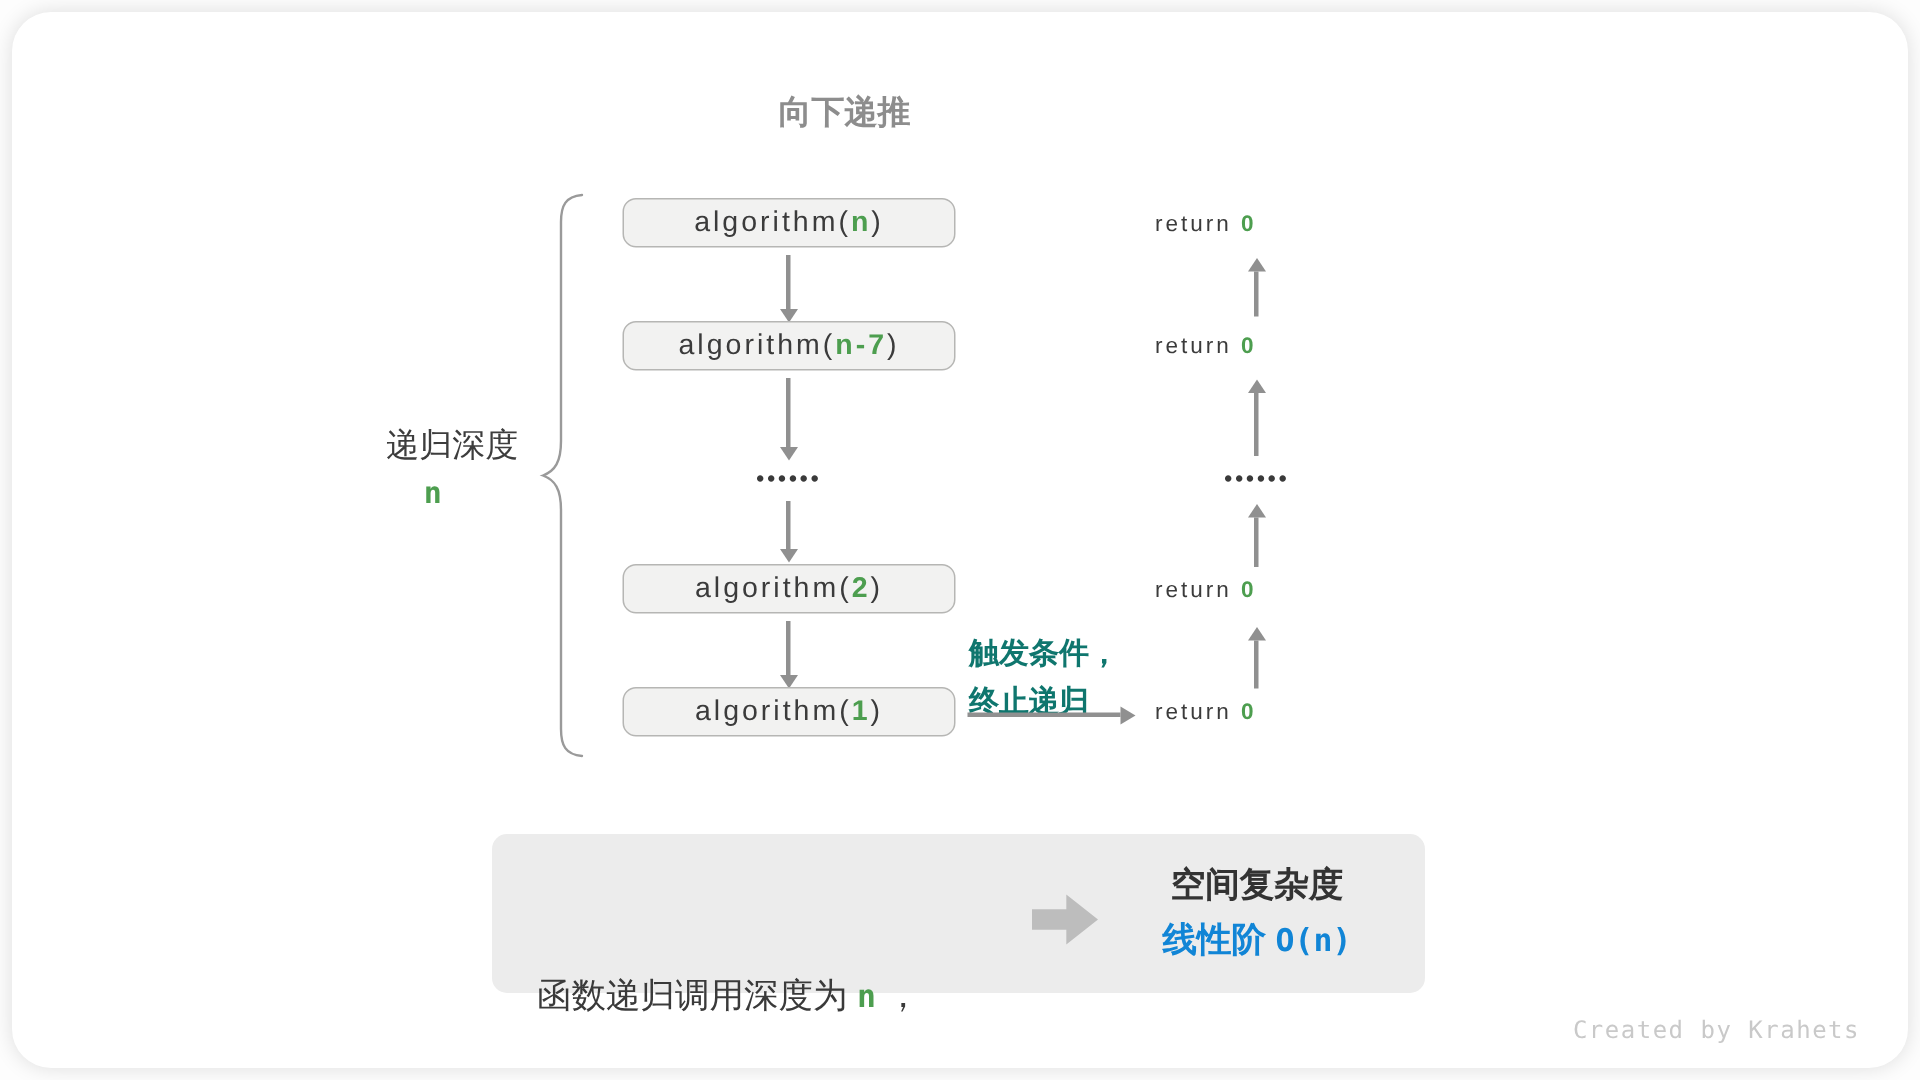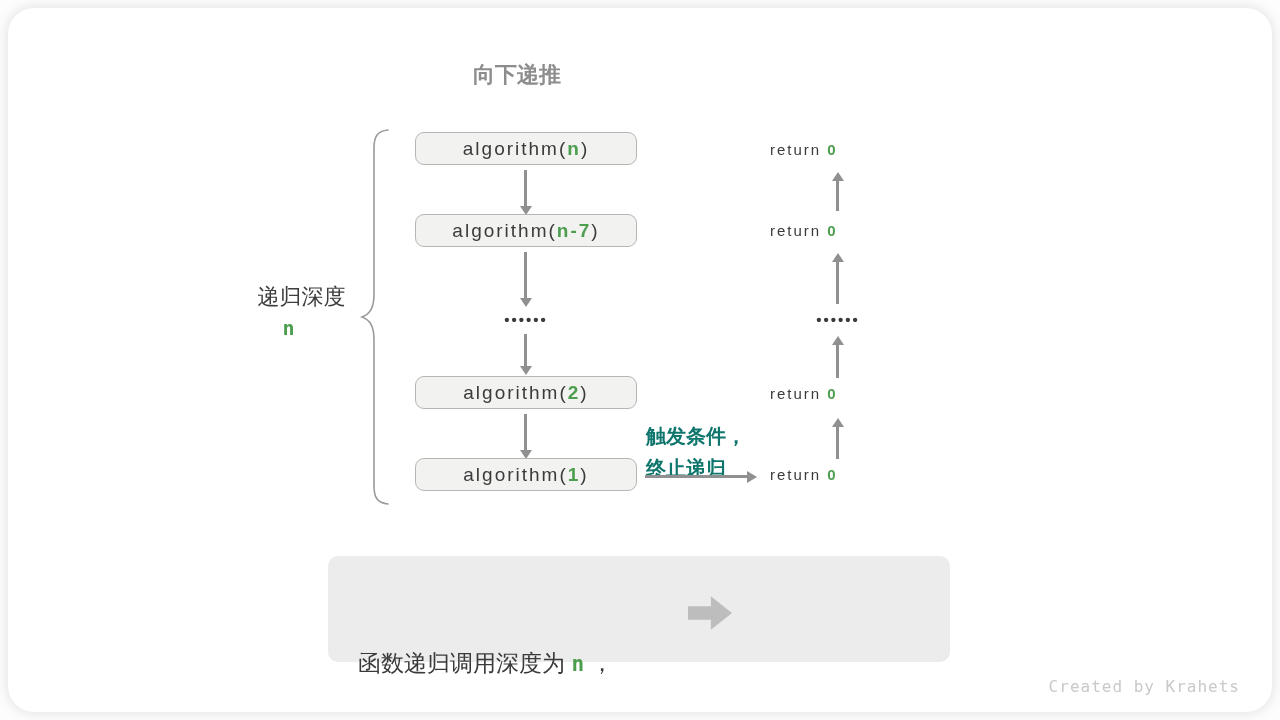--- a/index.html
+++ b/index.html
@@ -47,21 +47,21 @@
   .footer{position:absolute;right:40px;bottom:24px;font-size:16px;letter-spacing:1px;
         color:#c9c9c9;font-family:"DejaVu Sans Mono","Liberation Mono",monospace;margin-top:11px;}
   .brace{position:absolute;left:358px;top:128px;}
 </style>
 </head>
 <body>
 
 <div id="stage">
   <div class="card"></div>
 
-  <div class="hdr" style="left:427px;top:60px;">向下递推</div>
+  <div class="hdr" style="left:427px;top:60px;text-align:right;">向下递推</div>
 
   <div class="depth-label">递归深度</div>
   <div class="depth-n mono green">n</div>
   <svg class="brace" width="34" height="378" viewBox="0 0 34 378">
     <path d="M 30 2 C 19 3 16 9 16 20 L 16 166 C 16 180 12 186 4 189 C 12 192 16 198 16 212 L 16 358 C 16 369 19 375 30 376" fill="none" stroke="#9a9a9a" stroke-width="1.6" stroke-linecap="round"></path>
   </svg>
 
   <div class="algo-box" style="top:132px;"><span>algorithm(</span><span class="green">n</span><span>)</span></div>
   <div class="varrow down" style="left:524px;top:170px;height:36px;"></div>
 
@@ -95,15 +95,19 @@
   <div class="varrow up" style="left:836px;top:427px;height:32px;"></div>
 
   <div class="ret-row" style="top:463px;"><span>return </span><span class="green">0</span></div>
 
   <div class="summary-box"></div>
   <div class="summary-left">
     <div><span>函数递归调用深度为 </span><span class="green mono">n</span><span> ，</span></div>
     
   </div>
   <div class="fat-arrow"></div>
+  <div class="result">
+    <div class="result-title">空间复杂度</div>
+    <div class="result-value blue"><span>线性阶 </span><span class="mono">O(n)</span></div>
+  </div>
 
   <div class="footer">Created by Krahets</div>
 </div>
 
 </body></html>

